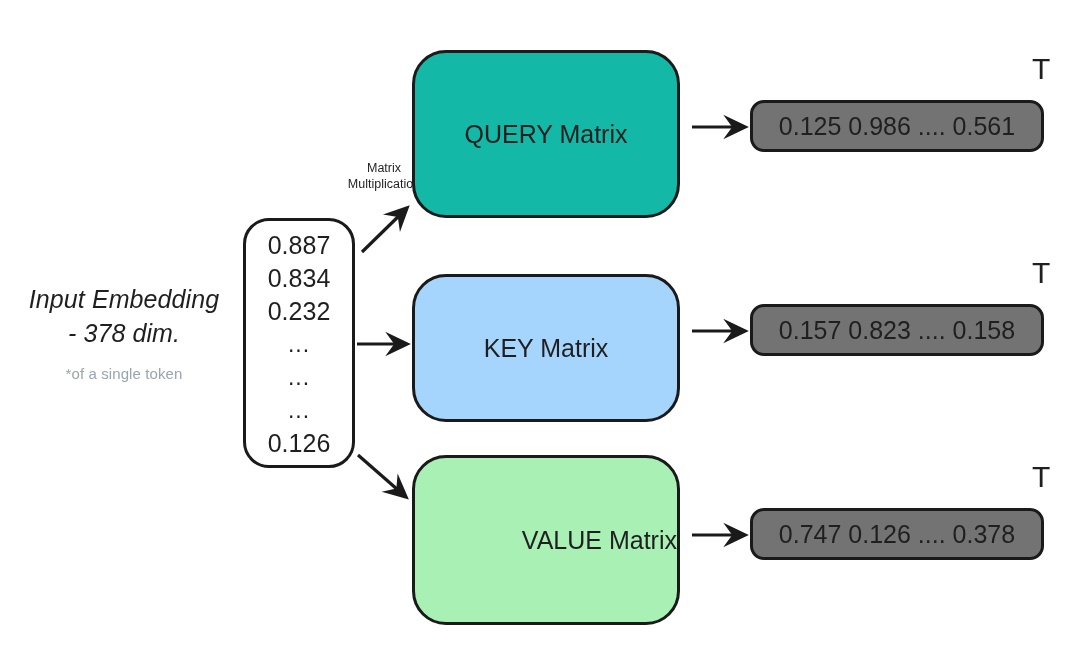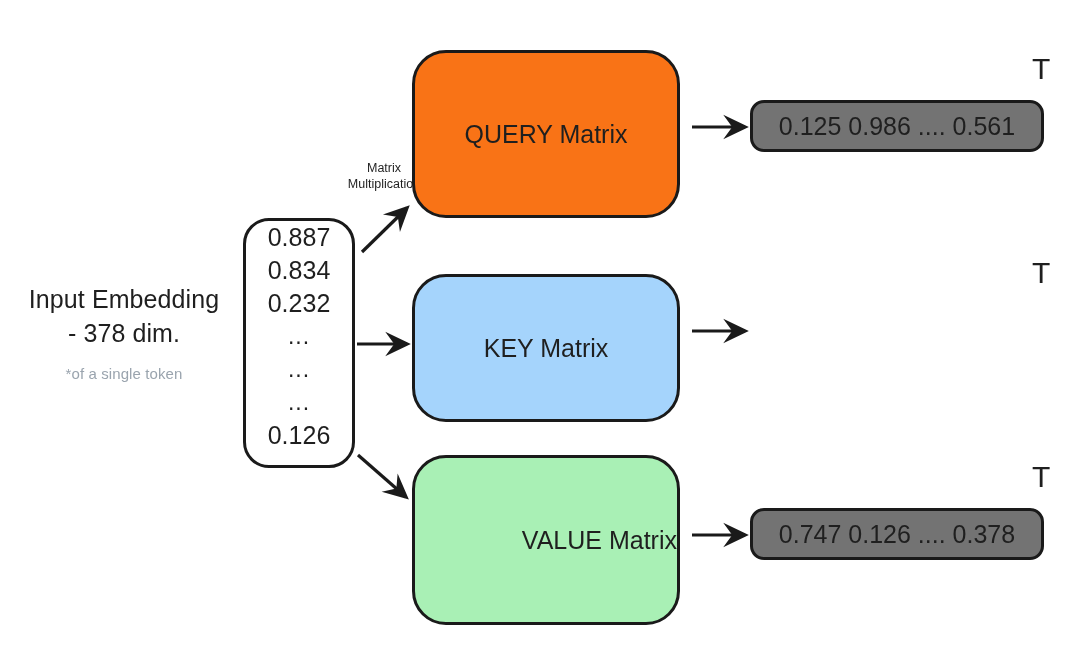--- a/index.html
+++ b/index.html
@@ -36,20 +36,21 @@
     top: 282px;
     width: 232px;
     text-align: center;
   }
   .input-caption .line {
     font-size: 25px;
     line-height: 34px;
     letter-spacing: .1px;
     color: #1f1f1f;
     white-space: nowrap;
+    font-style: italic;
   }
   .input-caption .note {
     margin-top: 15px;
     font-size: 15px;
     color: #9aa4ae;
     letter-spacing: .1px;
   }
 
   
   .vector {
@@ -59,20 +60,21 @@
     width: 112px;
     height: 250px;
     border: 3px solid #1a1a1a;
     border-radius: 26px;
     background: #ffffff;
     box-sizing: border-box;
     display: flex;
     flex-direction: column;
     align-items: center;
     justify-content: flex-start;
+    padding-top: 8px;
   }
   .vector .val {
     font-size: 25px;
     line-height: 33px;
     color: #1f1f1f;
   }
   .vector .dots {
     font-size: 23px;
     line-height: 33px;
     color: #1f1f1f;
@@ -177,31 +179,34 @@
     <div class="dots">...</div>
     <div class="dots">...</div>
     <div class="val">0.126</div>
   </div>
 
   <div class="mm-label">
     <div>Matrix</div>
     <div>Multiplication</div>
   </div>
 
-  <div class="matrix-box query" style="background:#f97316">
+  <div class="matrix-box query" style="background:#14b8a6">
     <span>QUERY Matrix</span>
   </div>
   <div class="out-pill r1">
     <span>0.125 0.986 .... 0.561</span>
   </div>
   <div class="t-mark r1">T</div>
 
   <div class="matrix-box key" style="background:#A5D4FC">
     <span>KEY Matrix</span>
   </div>
+  <div class="out-pill r2">
+    <span>0.157 0.823 .... 0.158</span>
+  </div>
   <div class="t-mark r2">T</div>
 
   <div class="matrix-box value" style="background:#A9F0B5">
     <span>VALUE Matrix</span>
   </div>
   <div class="out-pill r3">
     <span>0.747 0.126 .... 0.378</span>
   </div>
   <div class="t-mark r3">T</div>
 

